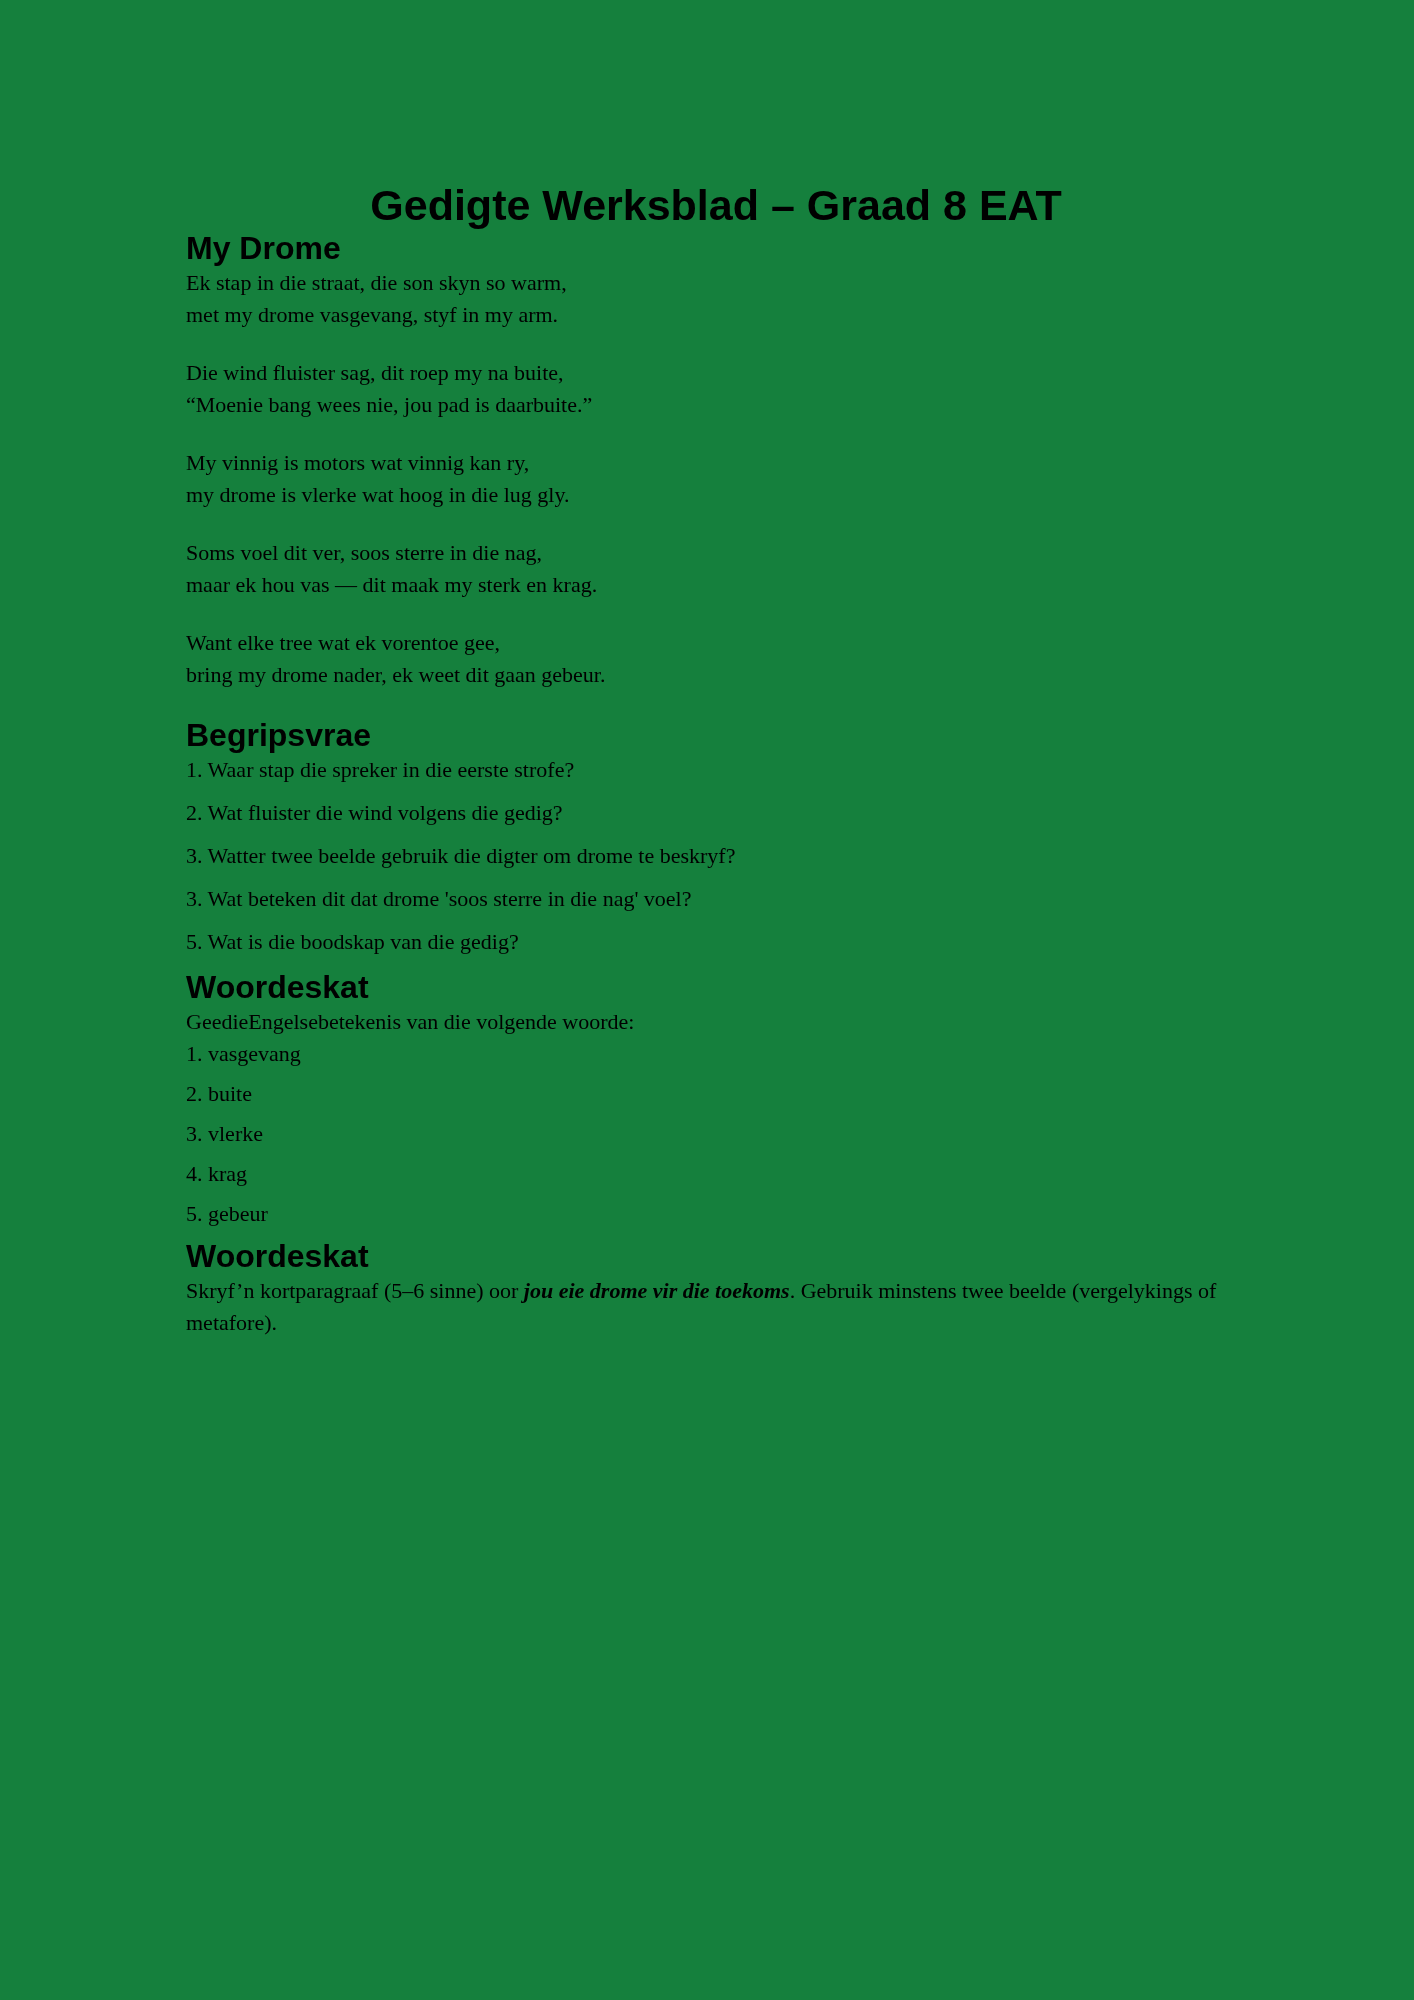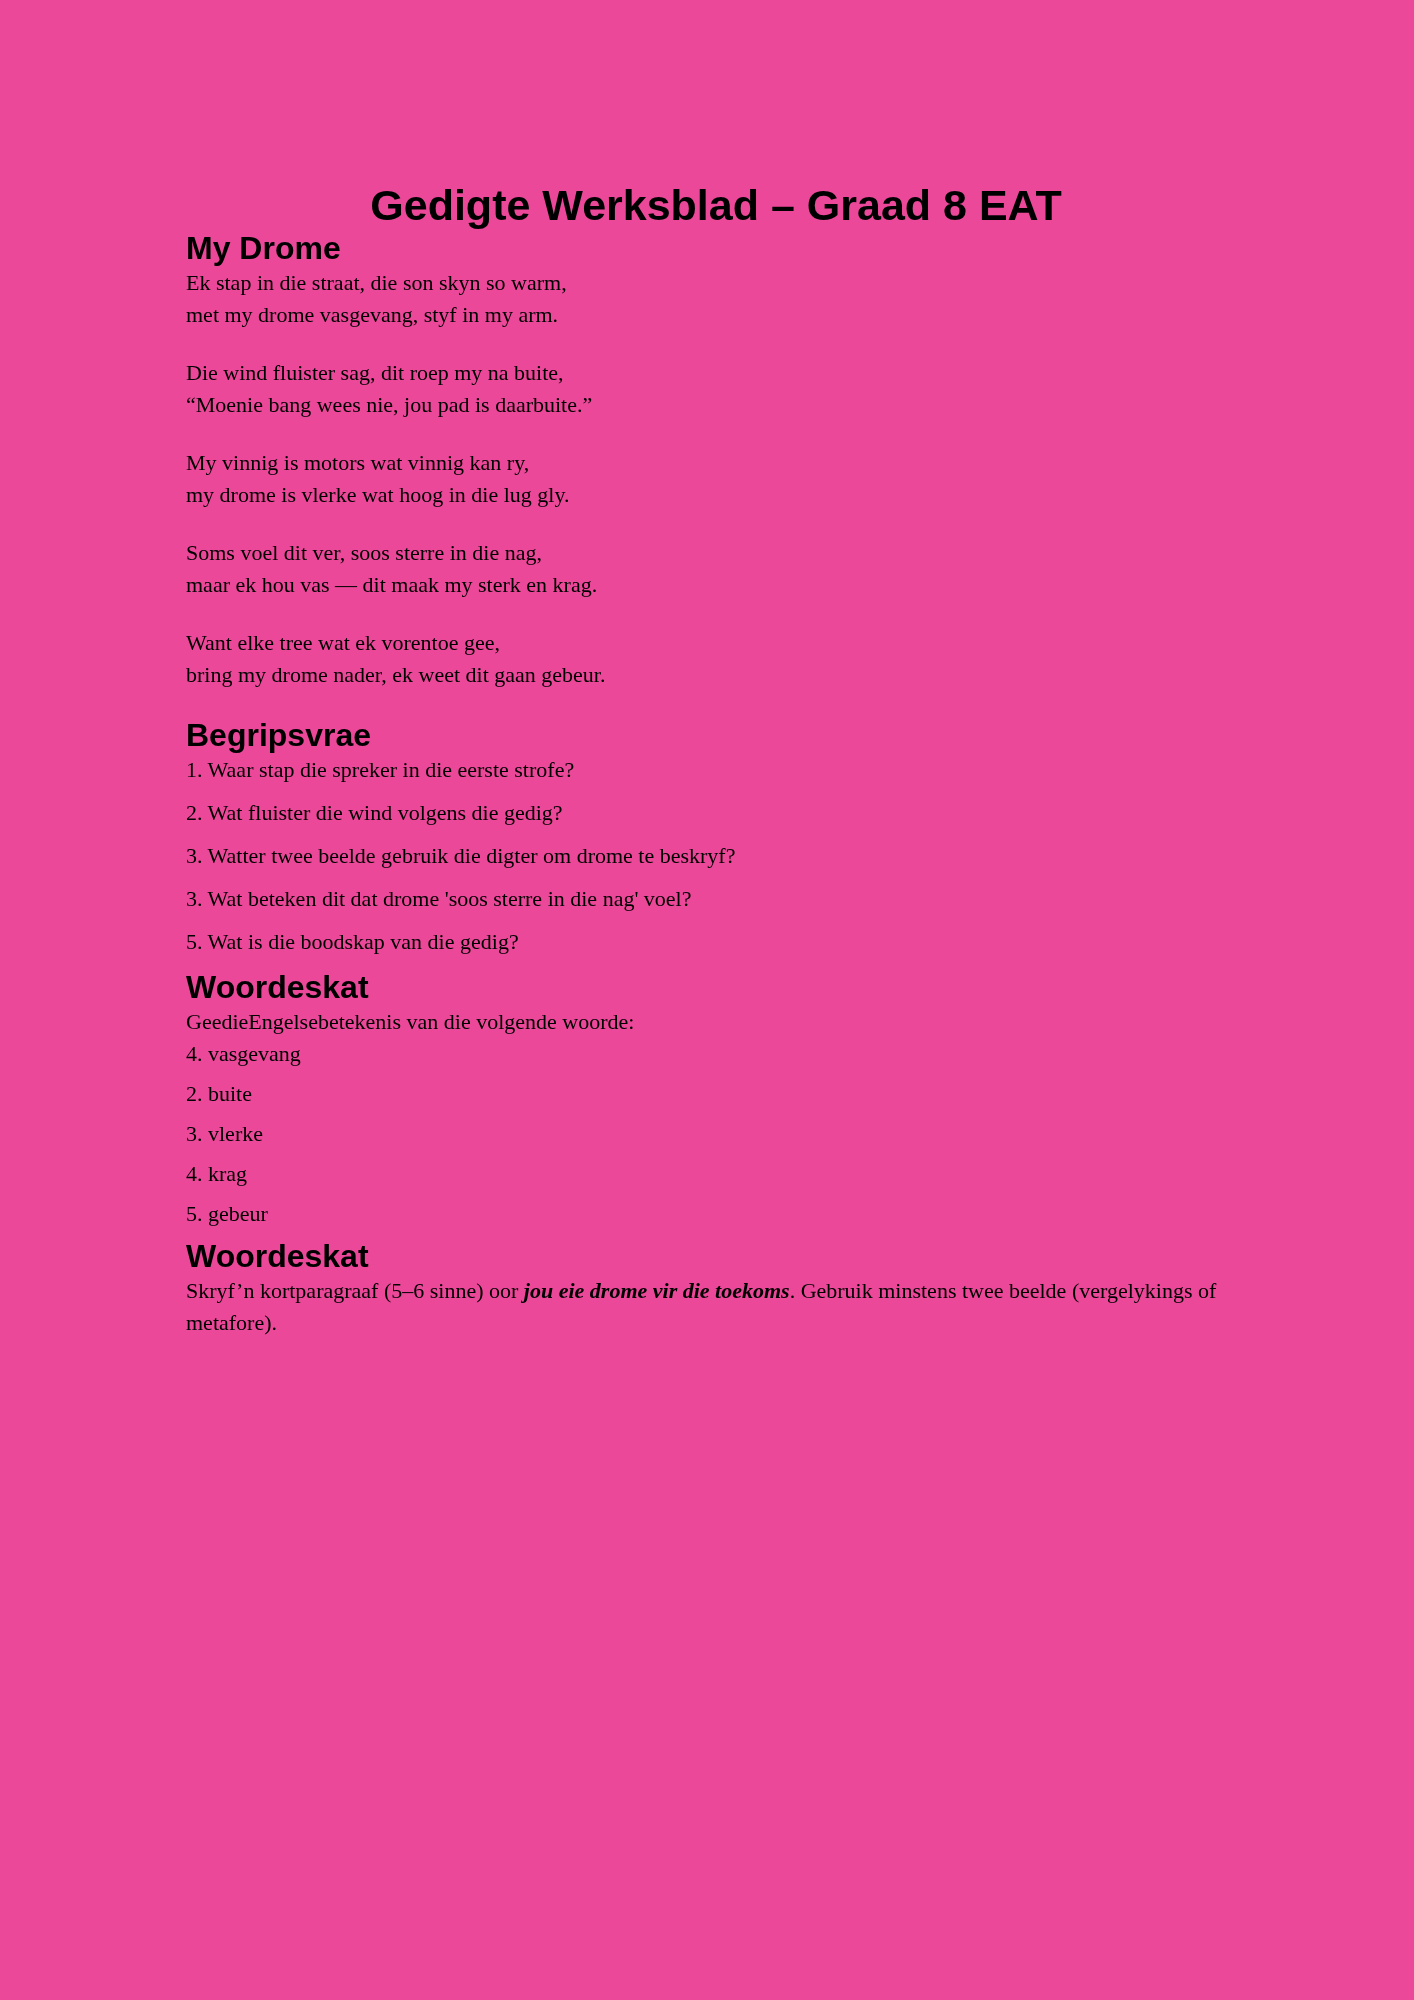--- a/index.html
+++ b/index.html
@@ -12,21 +12,21 @@
     height: 2000px;
     font-family: "Liberation Sans", "DejaVu Sans", sans-serif;
     color: #000000;
     overflow: hidden;
   }
   .page {
     box-sizing: border-box;
     width: 1414px;
     height: 2000px;
     padding: 180px 168px 12px 186px;
-    background: #ec4899;
+    background: #15803d;
   }
   h1.doc-title {
     font-size: 43px;
     line-height: 50px;
     font-weight: bold;
     text-align: center;
     margin: 0;
     letter-spacing: 0;
   }
   h2.section-heading {
@@ -98,21 +98,21 @@
     <p class="question">3. Watter twee beelde gebruik die digter om drome te beskryf?</p>
     <p class="question">3. Wat beteken dit dat drome 'soos sterre in die nag' voel?</p>
     <p class="question">5. Wat is die boodskap van die gedig?</p>
   </div>
 
   <h2 class="section-heading h2-woordeskat">Woordeskat</h2>
 
   <div>
     <p class="vocab-intro">
       <span class="vocab-line">GeedieEngelsebetekenis van die volgende woorde:</span>
-      <span class="vocab-line">4. vasgevang</span>
+      <span class="vocab-line">1. vasgevang</span>
     </p>
     <p class="vocab-item">2. buite</p>
     <p class="vocab-item">3. vlerke</p>
     <p class="vocab-item">4. krag</p>
     <p class="vocab-item">5. gebeur</p>
   </div>
 
   <h2 class="section-heading h2-skryf">Woordeskat</h2>
 
   <p class="writing-task">

